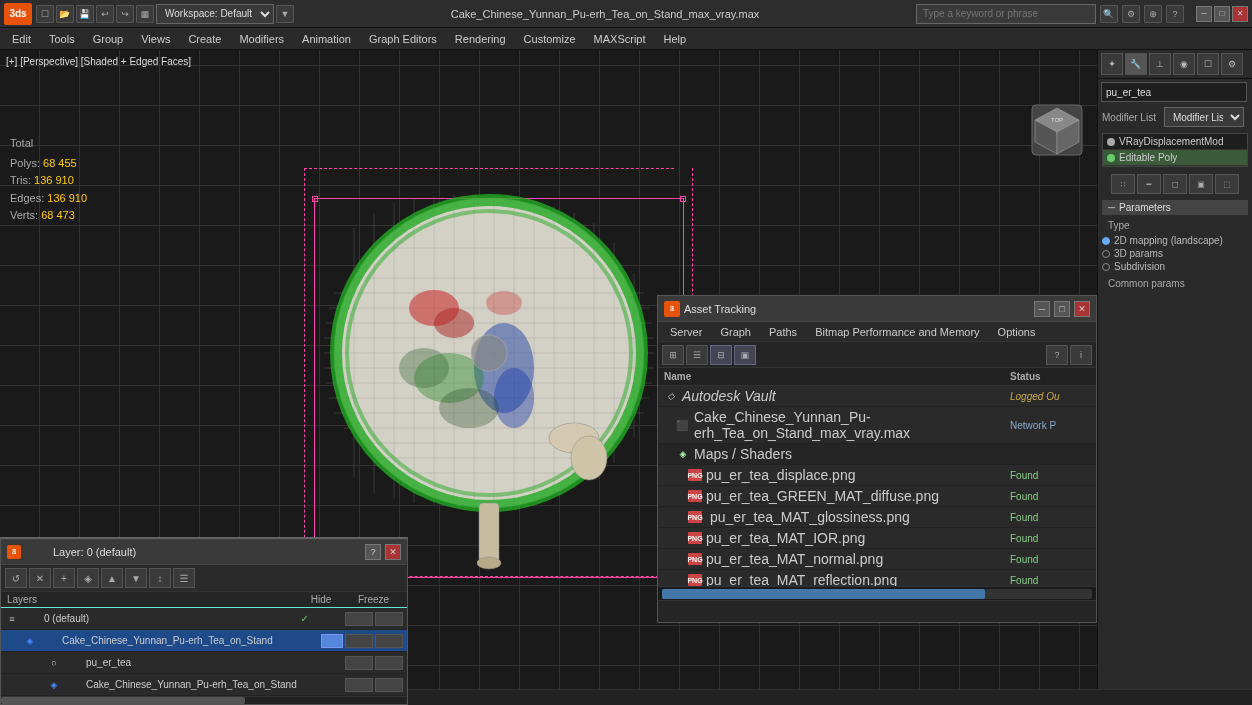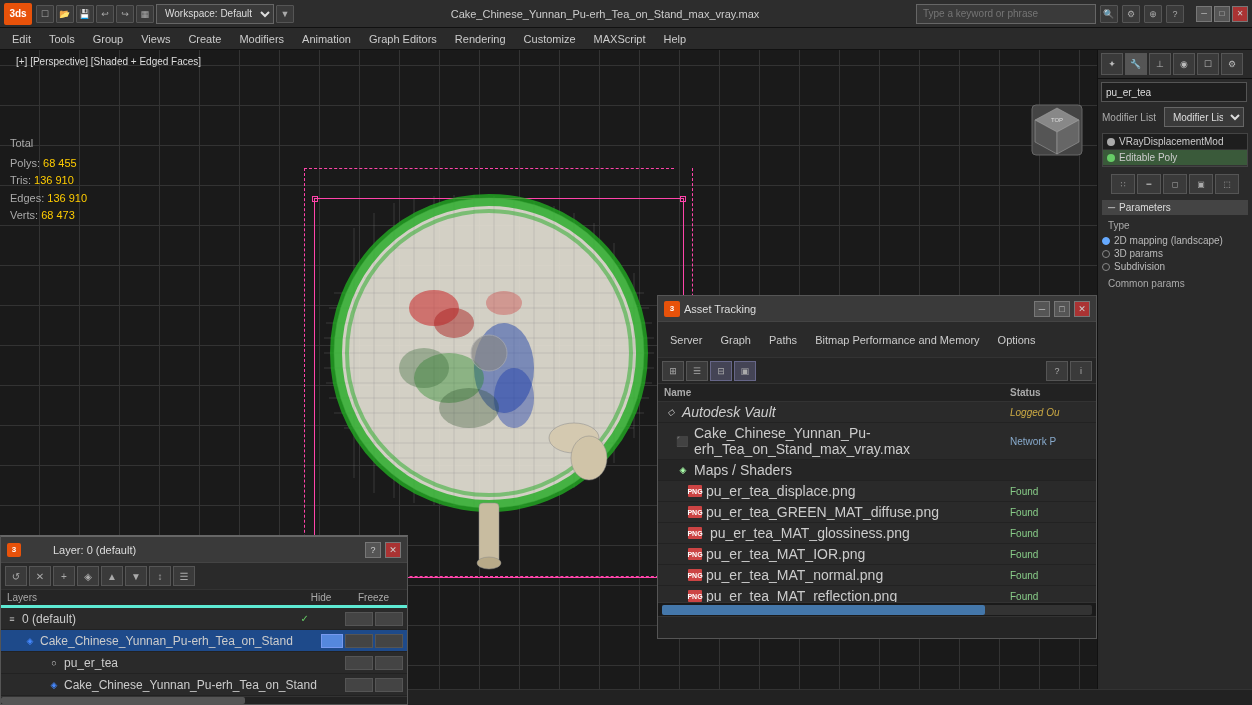--- a/index.html
+++ b/index.html
@@ -124,21 +124,21 @@
     
     #viewport {
       flex: 1;
       background: #1c1c1c;
       position: relative;
       overflow: hidden;
     }
     #viewport-label {
       position: absolute;
       top: 6px;
-      left: 16px;
+      left: 6px;
       color: #ddd;
       font-size: 10px;
       z-index: 10;
     }
     #viewport-grid {
       width: 100%;
       height: 100%;
       background:
         repeating-linear-gradient(0deg, transparent, transparent 39px, #333 39px, #333 40px),
         repeating-linear-gradient(90deg, transparent, transparent 39px, #333 39px, #333 40px),
@@ -370,21 +370,21 @@
       font-size: 10px;
       cursor: pointer;
       display: flex;
       align-items: center;
       justify-content: center;
     }
     #layers-header-row {
       display: flex;
       align-items: center;
       padding: 2px 6px;
-      border-bottom: 3px solid #5eead4;
+      border-bottom: 1px solid #5eead4;
       background: #252525;
     }
     .lh-name { flex: 1; color: #aaa; font-size: 10px; }
     .lh-hide { width: 50px; text-align: center; color: #aaa; font-size: 10px; }
     .lh-freeze { width: 55px; text-align: center; color: #aaa; font-size: 10px; }
     #layers-list { max-height: 120px; }
     .layer-row {
       display: flex;
       align-items: center;
       padding: 2px 4px;
@@ -396,21 +396,21 @@
     .layer-indent-2 { margin-left: 20px; }
     .layer-icon {
       width: 14px;
       height: 14px;
       margin-right: 3px;
       display: flex;
       align-items: center;
       justify-content: center;
       font-size: 9px;
     }
-    .layer-name { flex: 1; font-size: 12px; color: #ccc; }
+    .layer-name { flex: 1; font-size: 10px; color: #ccc; margin-left: 22px; }
     .layer-checkmark { color: #66cc66; font-size: 10px; }
     .layer-boxes {
       display: flex;
       gap: 2px;
     }
     .layer-box {
       width: 28px;
       height: 14px;
       background: #444;
       border: 1px solid #555;
@@ -473,21 +473,21 @@
       font-size: 9px;
       cursor: pointer;
       display: flex;
       align-items: center;
       justify-content: center;
     }
     .asset-title-btn.close-x { background: #aa3333; }
     #asset-menubar {
       display: flex;
       gap: 2px;
-      height: 36px;
+      height: 20px;
       background: #2a2a2a;
       align-items: center;
       padding: 0 4px;
       border-bottom: 1px solid #333;
     }
     .asset-menu-item {
       padding: 1px 8px;
       color: #ccc;
       font-size: 11px;
       cursor: pointer;

